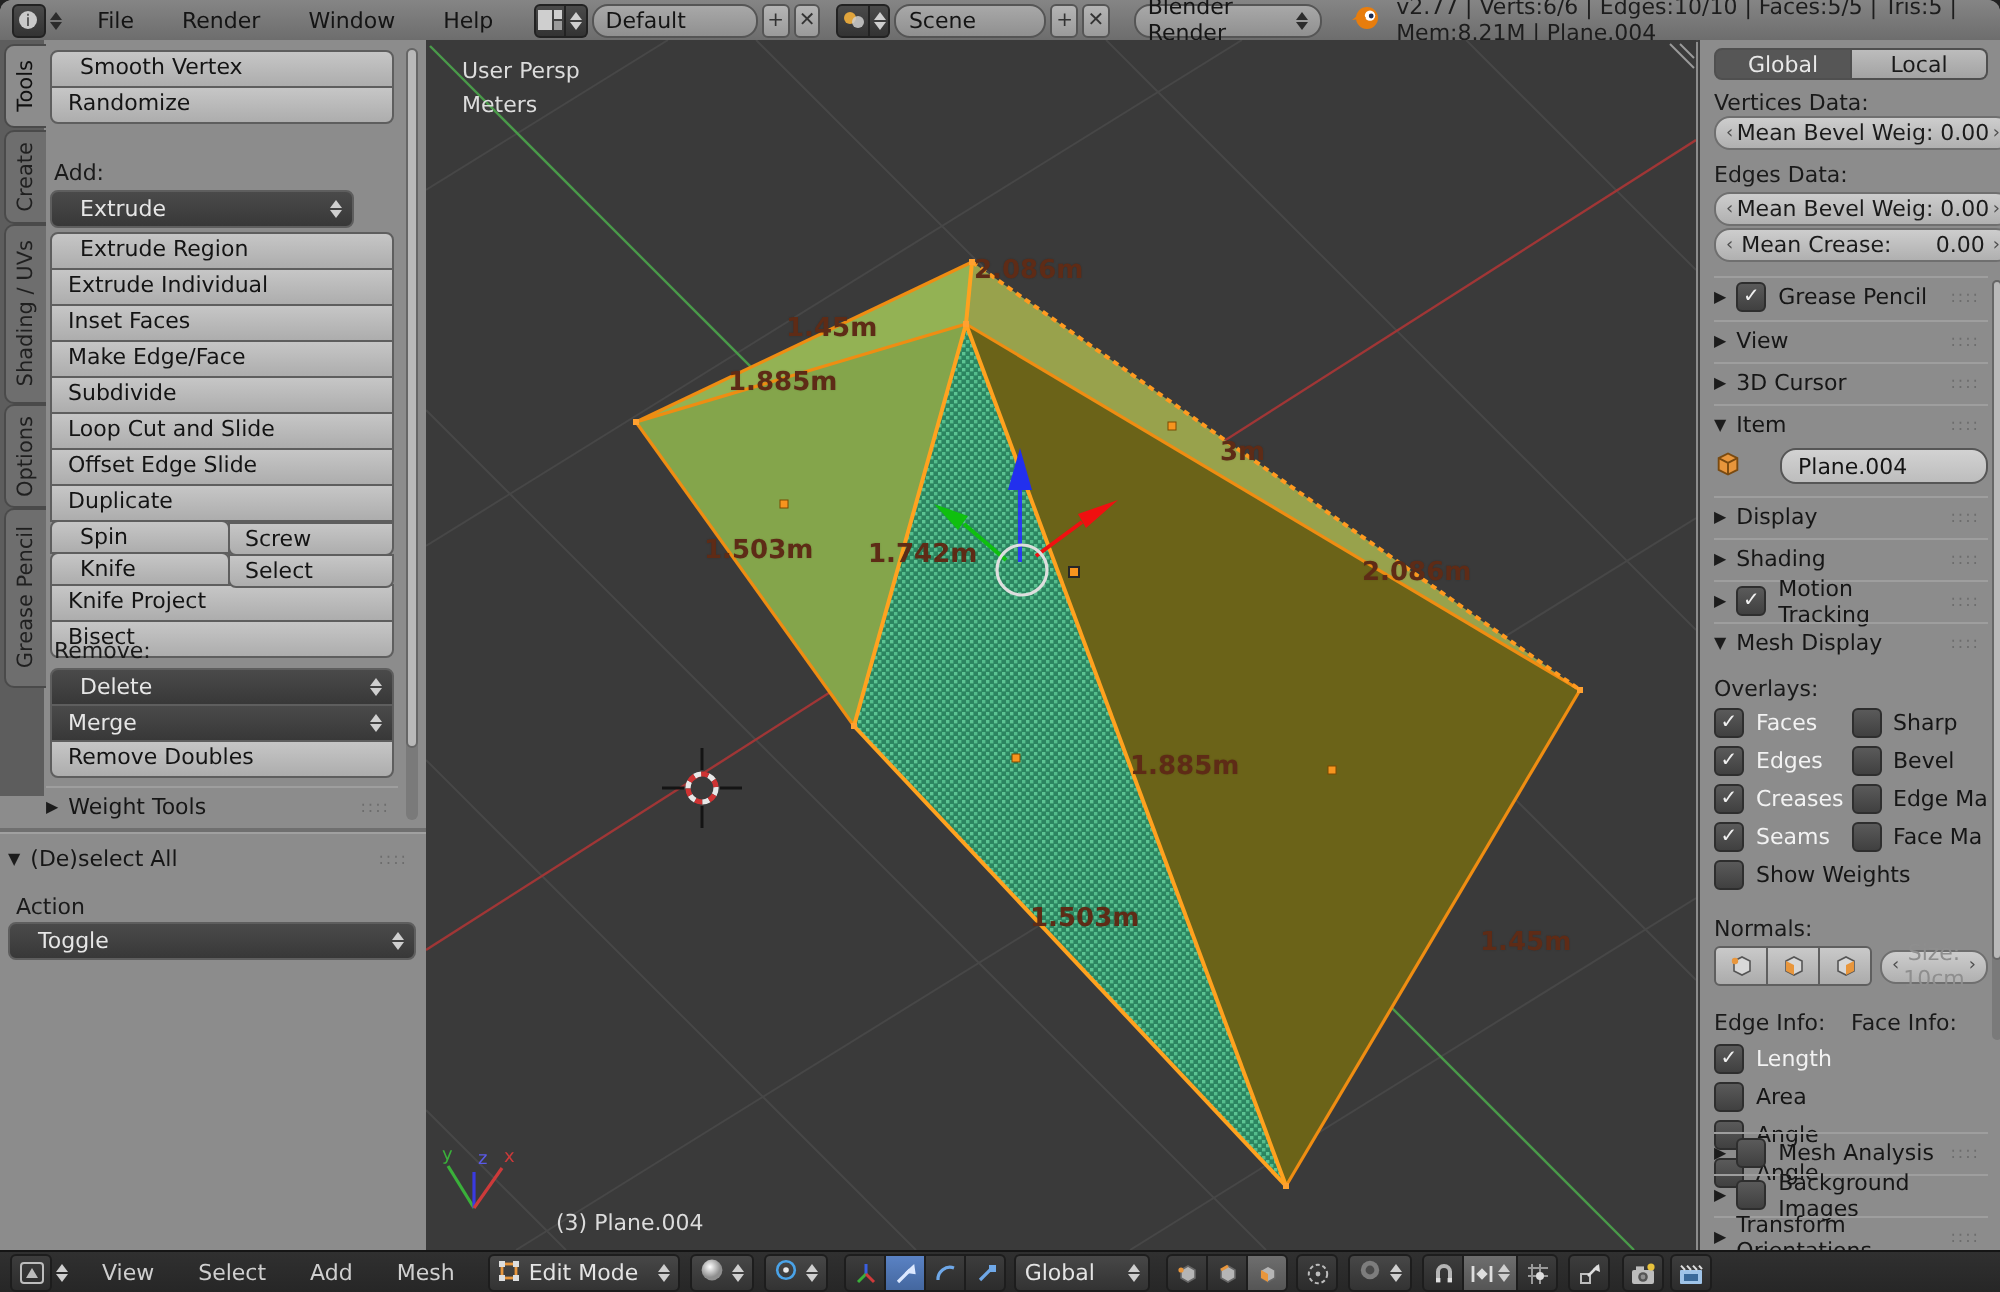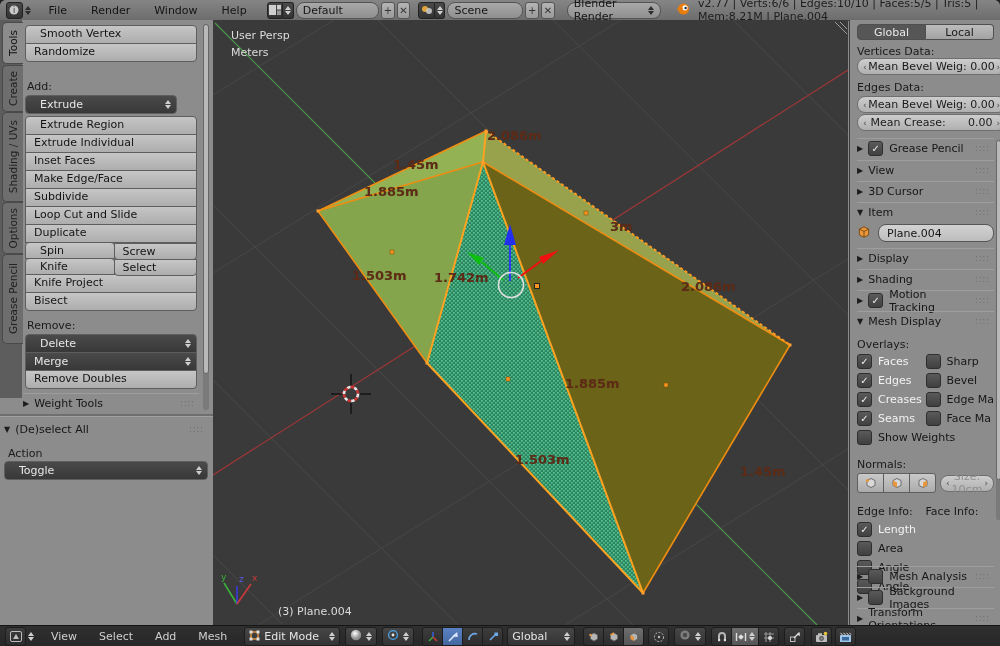--- a/index.html
+++ b/index.html
@@ -195,20 +195,21 @@
       </div>
     </div>
 
     <div class="abs tgroup" style="left:25px;top:96px;width:172px;">
       <div class="tb">Extrude Region</div>
       <div class="tb">Extrude Individual</div>
       <div class="tb">Inset Faces</div>
       <div class="tb">Make Edge/Face</div>
       <div class="tb">Subdivide</div>
       <div class="tb">Loop Cut and Slide</div>
+      <div class="tb">Offset Edge Slide</div>
       <div class="tb">Duplicate</div>
       <div class="splitrow">
         <div class="tb">Spin</div>
         <div class="tb">Screw</div>
       </div>
       <div class="splitrow">
         <div class="tb">Knife</div>
         <div class="tb">Select</div>
       </div>
       <div class="tb">Knife Project</div>
@@ -416,21 +417,21 @@
     <div class="sb phead" style="top:161px;height:19px;">
       <span class="tri">▶</span>
       <span>3D Cursor</span>
       <span class="grip">::::</span>
     </div>
     <div class="sb phead" style="top:182px;height:19px;">
       <span class="tri">▼</span>
       <span>Item</span>
       <span class="grip">::::</span>
     </div>
-    <div class="sb" style="top:204px;display:flex;align-items:center;gap:7px;text-align:center;">
+    <div class="sb" style="top:204px;display:flex;align-items:center;gap:19px;text-align:center;">
       <span>
         <svg width="14" height="14" viewBox="0 0 12 12">
             <path d="M2 3.5 L6 1.5 L10 3.5 L10 8.5 L6 10.5 L2 8.5 Z" fill="#e8963c" stroke="#7a4a10" stroke-width="0.8"></path>
             <path d="M2 3.5 L6 5.5 L10 3.5 M6 5.5 L6 10.5" fill="none" stroke="#7a4a10" stroke-width="0.8"></path>
           </svg>
       </span>
       <span class="field" style="flex:1;">Plane.004</span>
     </div>
     <div class="sb phead" style="top:228px;height:19px;">
       <span class="tri">▶</span>

